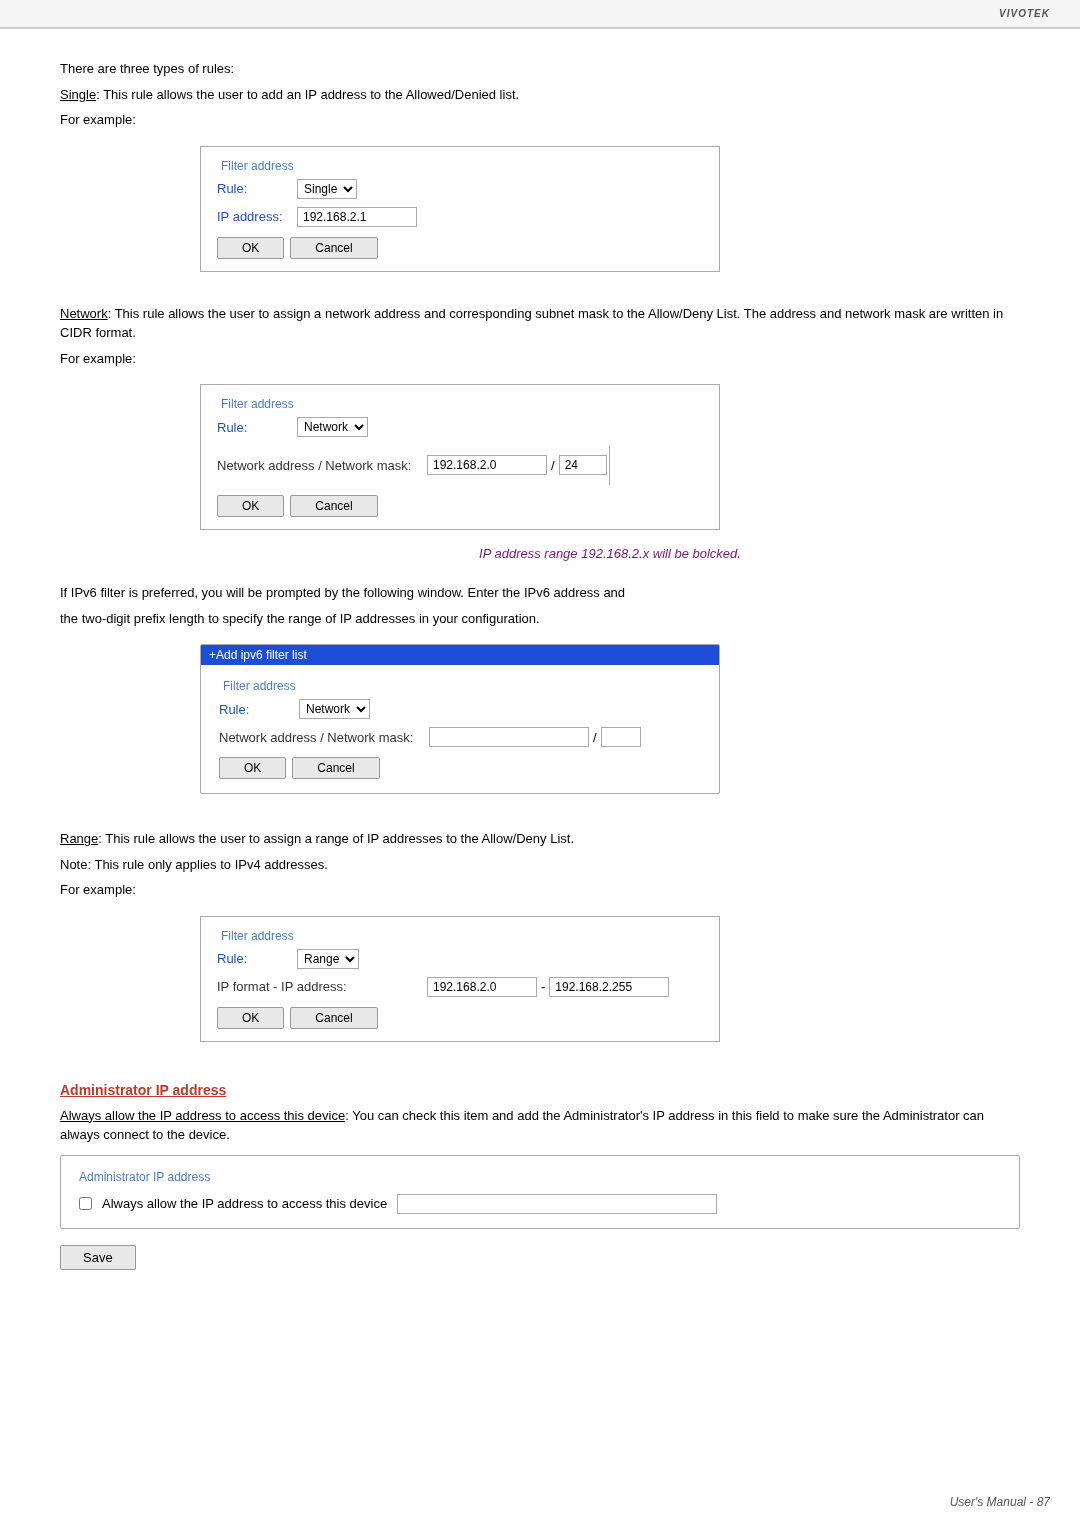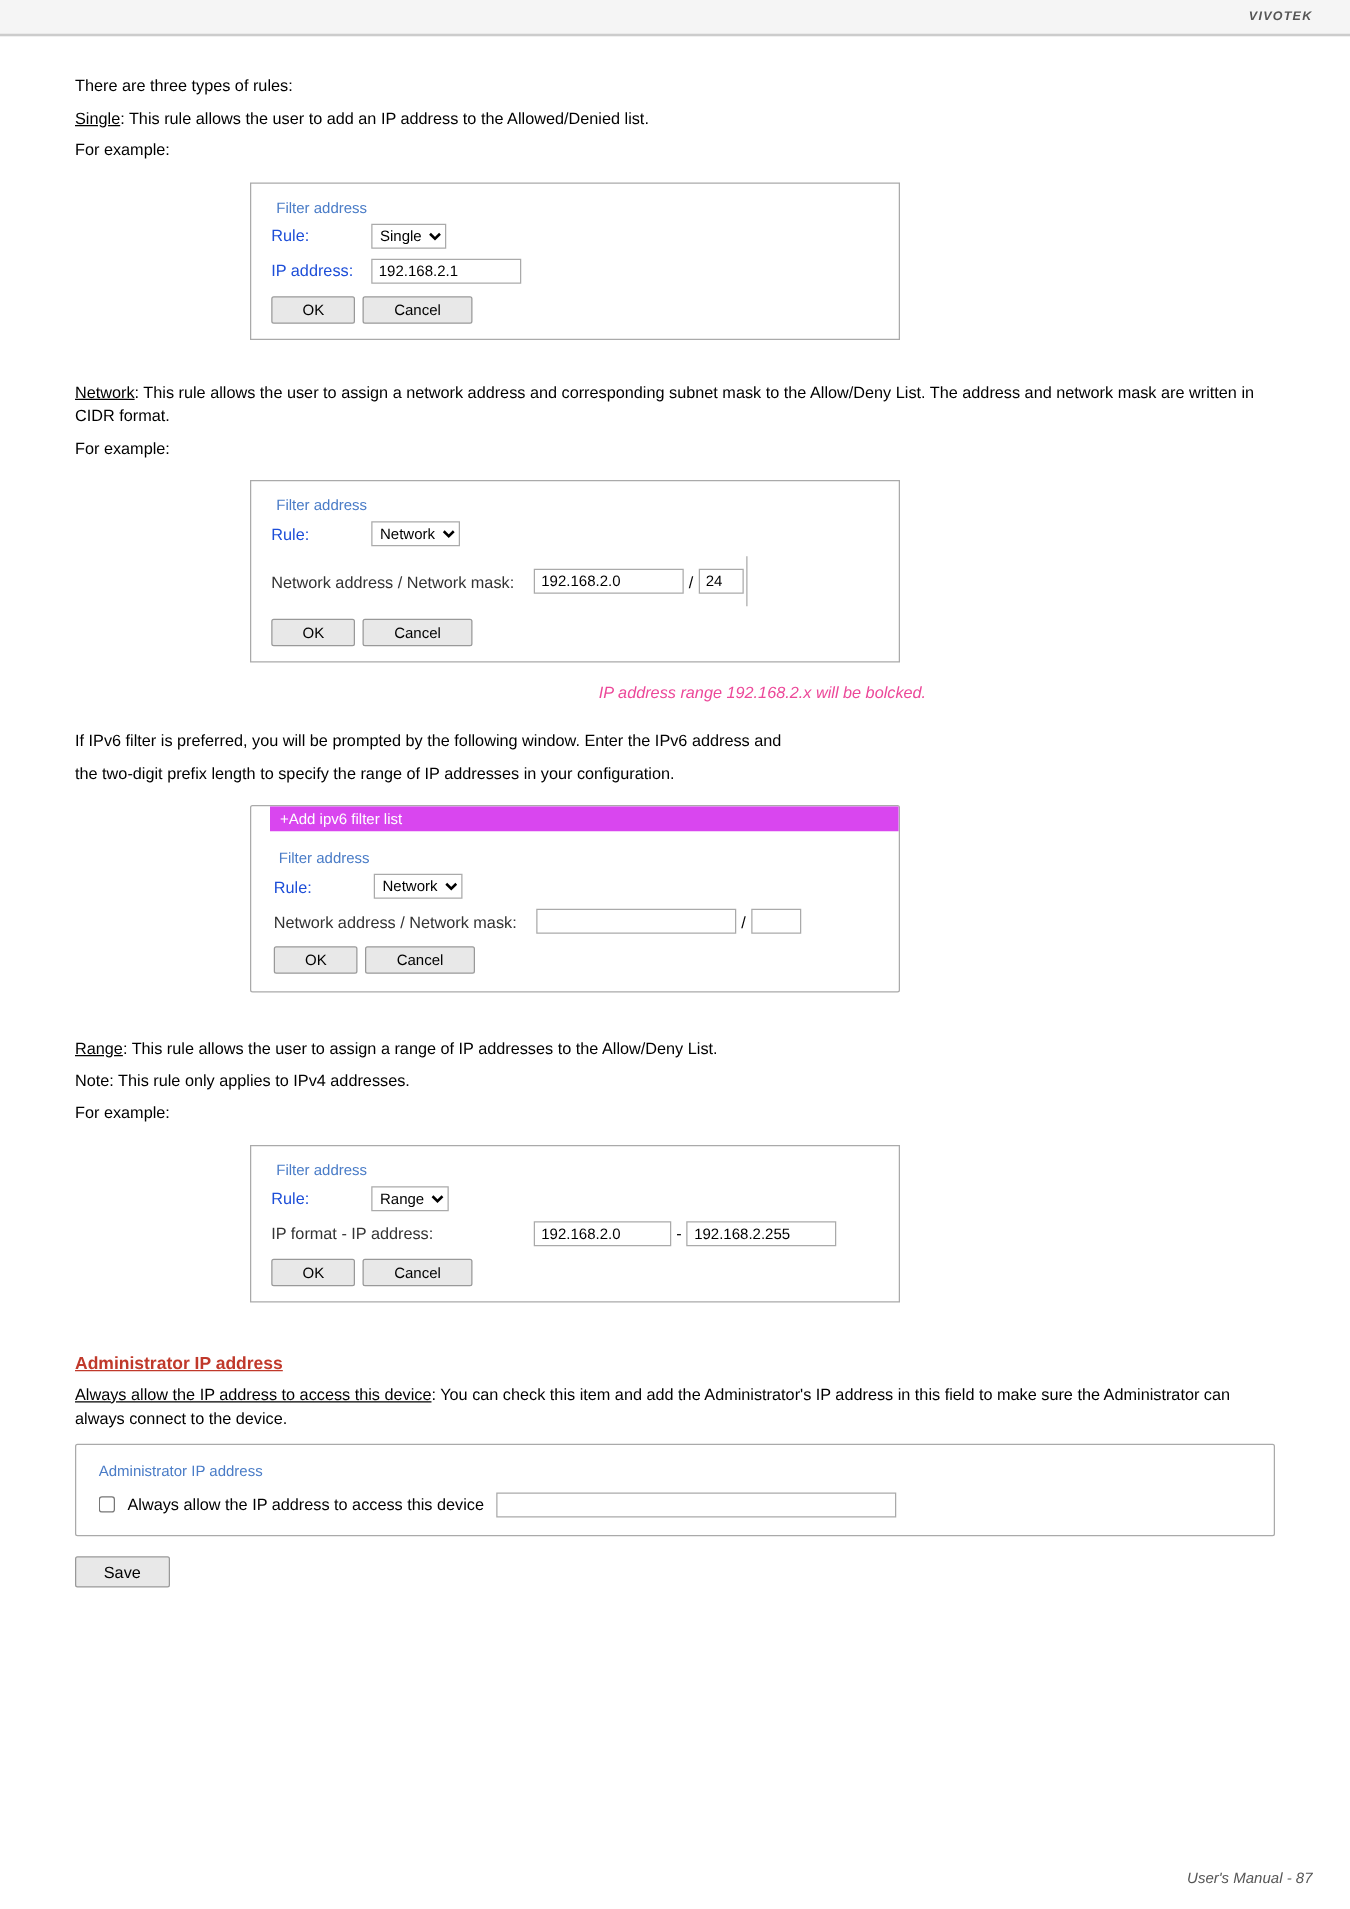--- a/index.html
+++ b/index.html
@@ -87,34 +87,33 @@
       font-size: 12px;
       cursor: pointer;
       border-radius: 2px;
     }
 
     .section-gap {
       margin-top: 22px;
     }
 
     .ip-highlight {
-      color: #ec4899;
+      color: #701a75;
       font-style: italic;
       text-align: center;
       margin: 6px 0 10px 140px;
       font-size: 13px;
     }
 
     .ipv6-header {
-      background: #d946ef;
+      background: #1d4ed8;
       color: #fff;
       font-size: 12px;
       padding: 3px 8px;
       margin-bottom: 0;
-      margin-left: 15px;
     }
 
     .ipv6-box {
       border: 1px solid #aaa;
       border-radius: 2px;
       margin: 10px 0 10px 140px;
       background: #fff;
       display: inline-block;
       min-width: 520px;
       max-width: 680px;
@@ -268,21 +267,21 @@
       <div class="form-row">
         <span class="form-label">Rule:</span>
         <select class="form-select">
           <option>Network</option>
         </select>
       </div>
       <div class="form-row">
         <span class="form-label-long">Network address / Network mask:</span>
         <input class="form-input" type="text" style="width: 120px;" value="192.168.2.0">
         <span class="slash-sep">/</span>
-        <input class="form-input" type="text" style="width: 36px;" value="24">
+        <input class="form-input" type="text" style="width: 48px;" value="24">
         <span class="vertical-line"></span>
       </div>
       <div class="btn-row">
         <button class="btn">OK</button>
         <button class="btn">Cancel</button>
       </div>
     </div>
 
     <p class="ip-highlight">IP address range 192.168.2.x will be bolcked.</p>
   </div>

